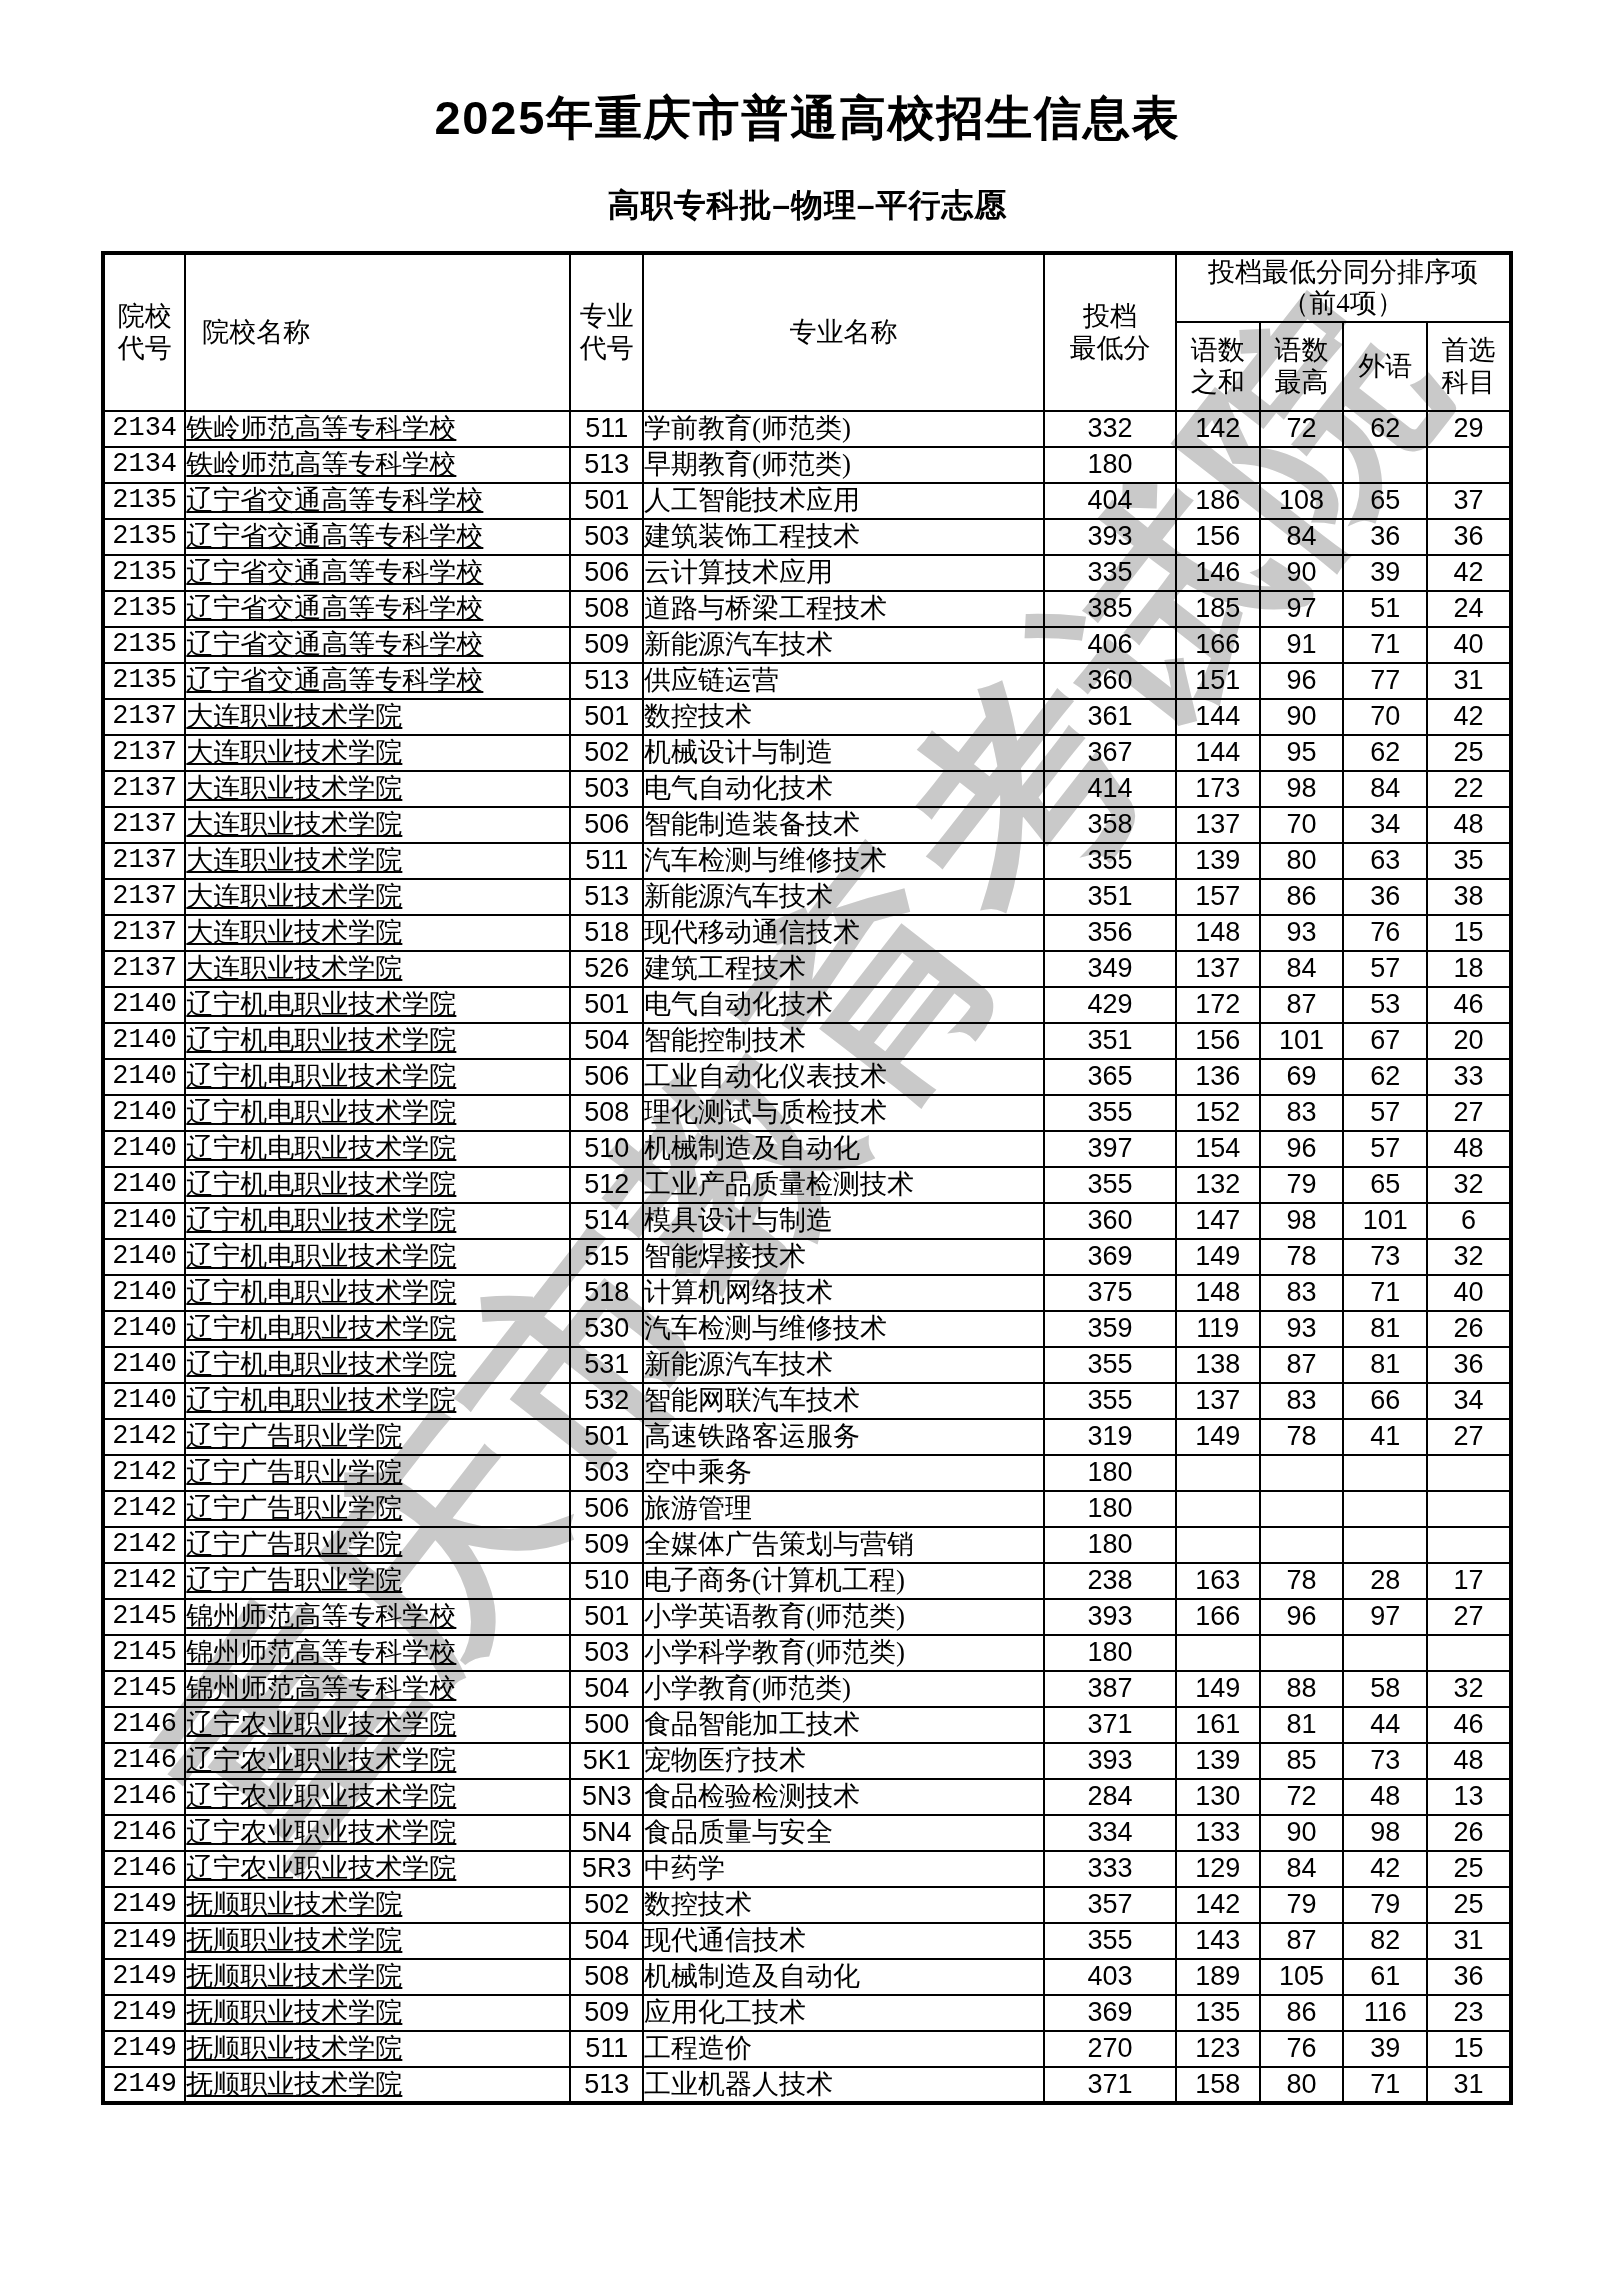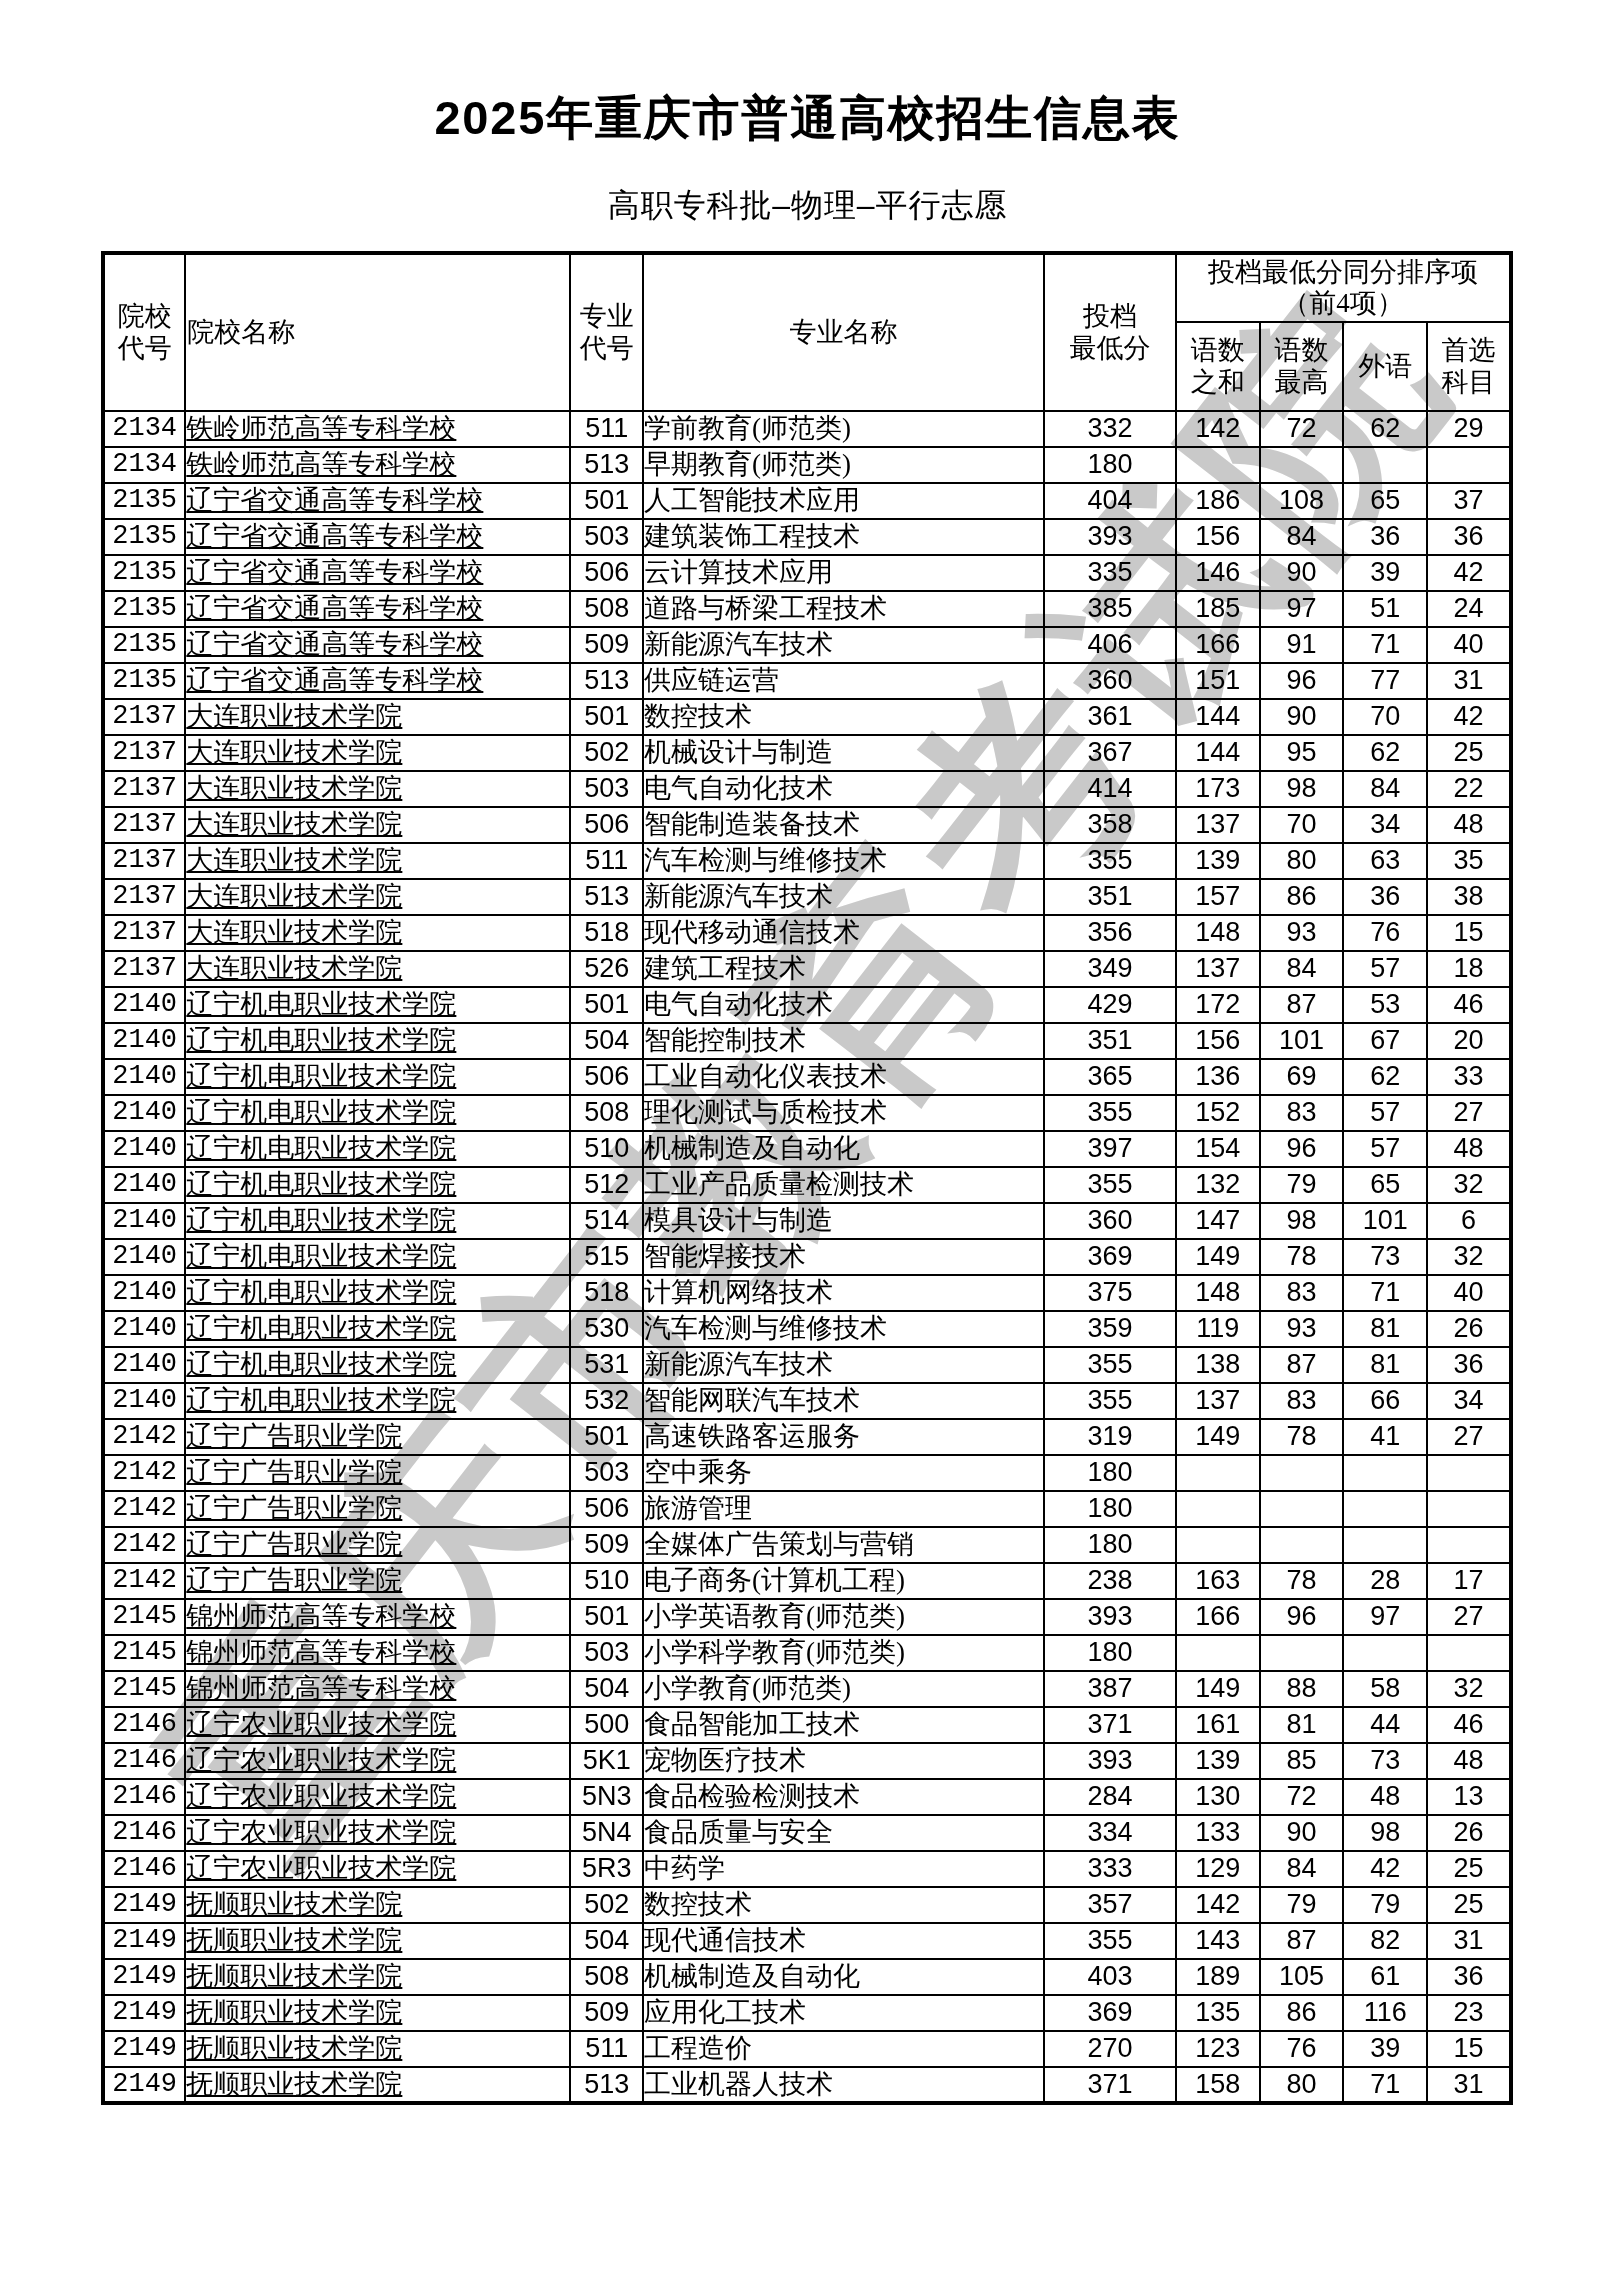--- a/index.html
+++ b/index.html
@@ -40,21 +40,21 @@
     font-weight:700;
     font-size:47px;
     letter-spacing:1.8px;
     z-index:2;
   }
   .subtitle{
     position:absolute;
     left:0;top:184px;width:100%;
     text-align:center;
     font-family:"Liberation Sans", sans-serif;
-    font-weight:400;
+    font-weight:700;
     font-size:32px;
     letter-spacing:0.9px;
     z-index:2;
   }
   .table-wrap{
     position:absolute;
     left:101px;top:251px;
     width:1412px;
     z-index:1;
   }
@@ -77,21 +77,21 @@
     background:transparent;
   }
   .score-table thead th{
     white-space:pre-line;
     text-align:center;
   }
   .score-table thead tr.h1 th{height:69px;margin-top:44px;}
   .score-table thead tr.h2 th{height:89px;}
   .score-table thead th.th-college-name{
     text-align:left;
-    padding-left:1px;
+    padding-left:16px;
   }
   .score-table tbody td{height:36px;}
   .c-code{
     text-align:center;
     font-family:Liberation Mono, monospace;
   }
   .c-cname{
     text-align:left;
     padding-left:7.2px;
     text-decoration:underline;

